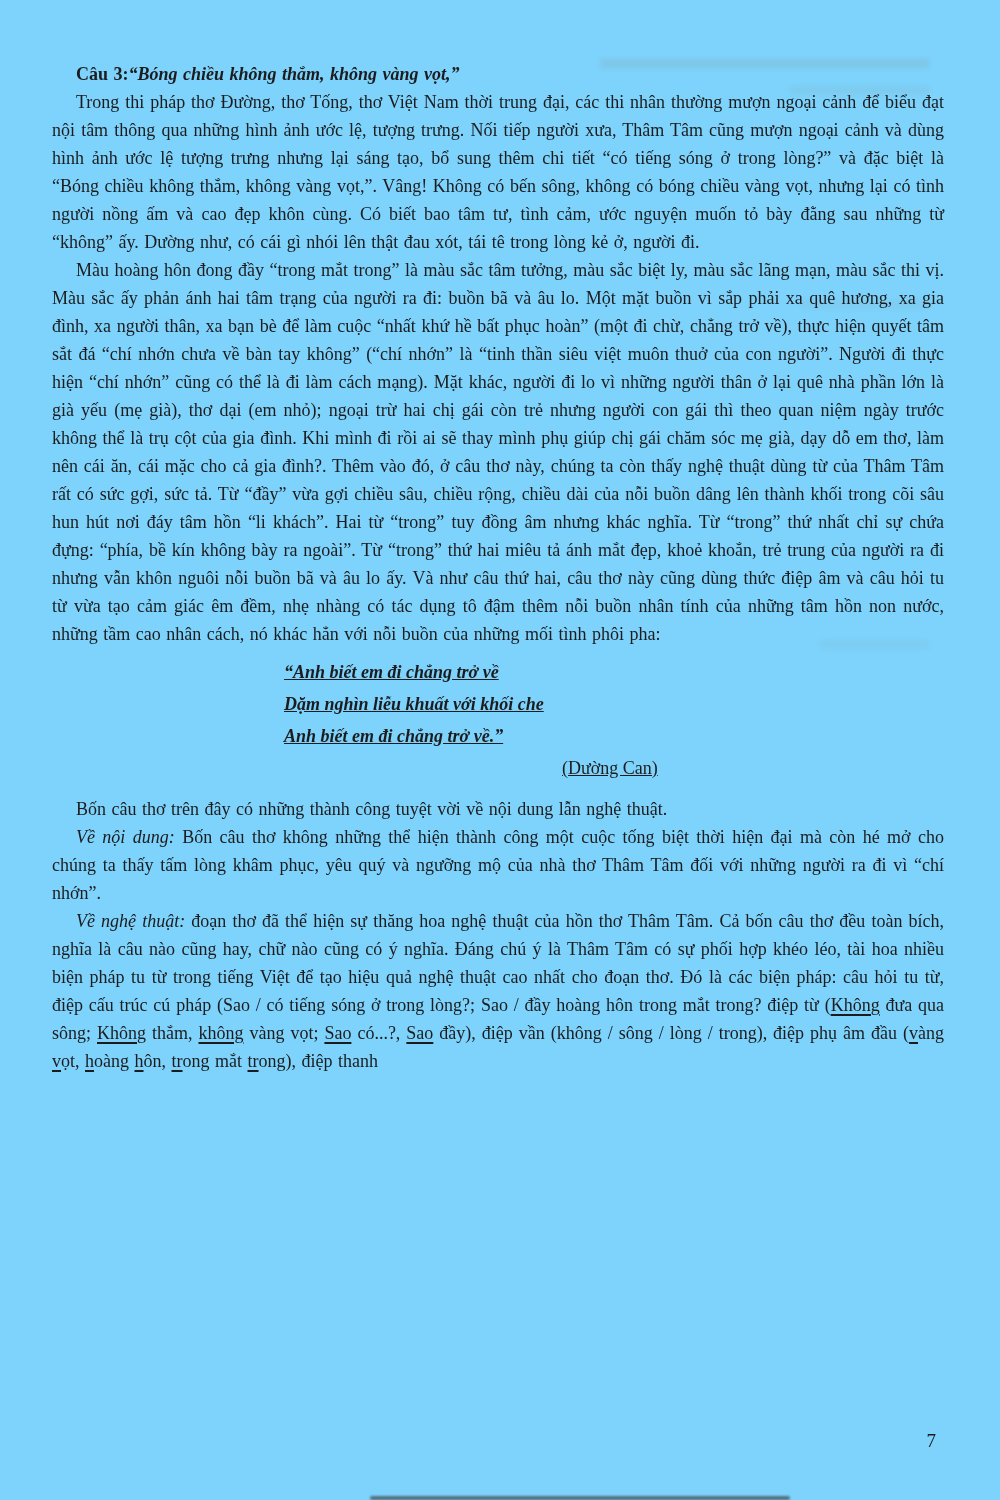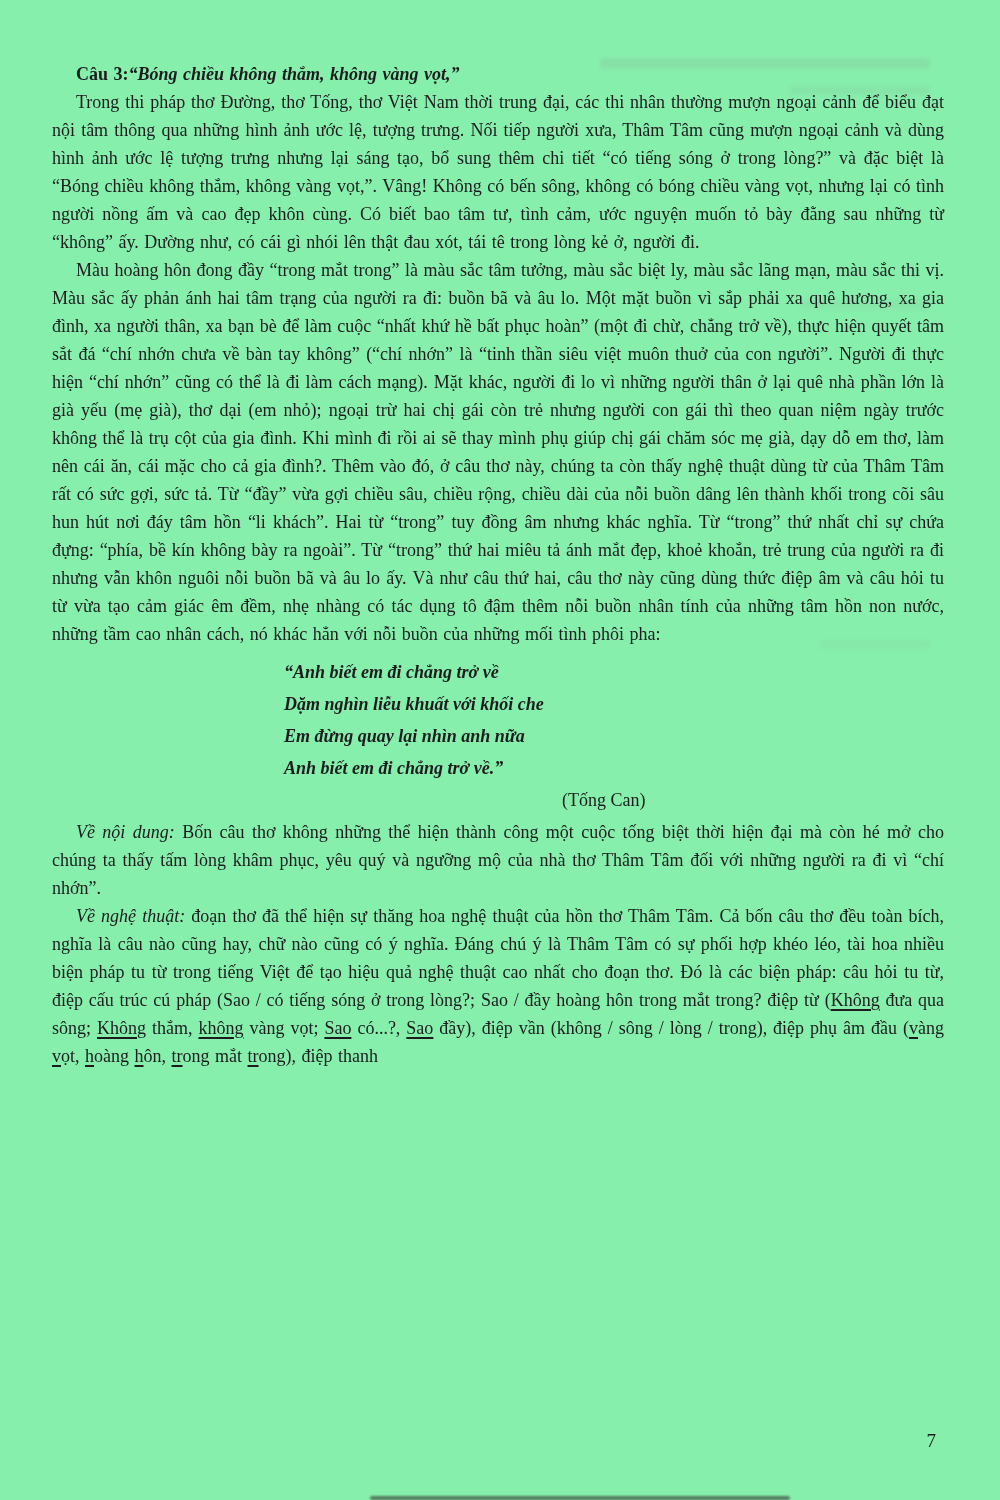--- a/index.html
+++ b/index.html
@@ -1,20 +1,20 @@
 <!DOCTYPE html>
 <html><head>
 <meta charset="utf-8">
 <style>
   * { margin:0; padding:0; box-sizing:border-box; }
   html,body { background:#e8e8e4; }
   .page {
     position:relative;
     width:1000px; height:1500px;
-    background:#86efac;
+    background:#7dd3fc;
     overflow:hidden;
     font-family:"Liberation Serif","DejaVu Serif",serif;
     color:#1c1c1e;
   }
   .content {
     position:absolute;
     left:52px; right:56px; top:54px;
   }
   .para {
     font-size:18px;
@@ -22,23 +22,24 @@
     text-align:justify;
     text-indent:24px;
     word-spacing:1px;
   }
   .head { margin-top:6px; }
   .b  { font-weight:700; }
   .i  { font-style:italic;margin-top:13px; }
   .bi { font-weight:700; font-style:italic; }
   .u  { text-decoration:underline; text-underline-offset:3px; text-decoration-thickness:1.5px; }
   .poem {
-    margin:8px 0 2px 232px;
+    margin:8px 0 11px 232px;
     font-style:italic;
     font-weight:700;
+    text-decoration:underline;
   }
   .poem-line { font-size:18px; line-height:32px; }
   .attribution {
     font-style:normal; font-weight:400;
     font-size:18px; line-height:32px;
     margin-left:278px;
   }
   .hop-head { margin-top:10px; }
   .page-number {
     position:absolute;
@@ -73,26 +74,26 @@
     <p class="para head"><span class="b">Câu 3:</span><span class="bi">“Bóng chiều không thắm, không vàng vọt,”</span></p>
 
     <p class="para">Trong thi pháp thơ Đường, thơ Tống, thơ Việt Nam thời trung đại, các thi nhân thường mượn ngoại cảnh để biểu đạt nội tâm thông qua những hình ảnh ước lệ, tượng trưng. Nối tiếp người xưa, Thâm Tâm cũng mượn ngoại cảnh và dùng hình ảnh ước lệ tượng trưng nhưng lại sáng tạo, bổ sung thêm chi tiết “có tiếng sóng ở trong lòng?” và đặc biệt là “Bóng chiều không thắm, không vàng vọt,”. Vâng! Không có bến sông, không có bóng chiều vàng vọt, nhưng lại có tình người nồng ấm và cao đẹp khôn cùng. Có biết bao tâm tư, tình cảm, ước nguyện muốn tỏ bày đằng sau những từ “không” ấy. Dường như, có cái gì nhói lên thật đau xót, tái tê trong lòng kẻ ở, người đi.</p>
 
 
     <p class="para">Màu hoàng hôn đong đầy “trong mắt trong” là màu sắc tâm tưởng, màu sắc biệt ly, màu sắc lãng mạn, màu sắc thi vị. Màu sắc ấy phản ánh hai tâm trạng của người ra đi: buồn bã và âu lo. Một mặt buồn vì sắp phải xa quê hương, xa gia đình, xa người thân, xa bạn bè để làm cuộc “nhất khứ hề bất phục hoàn” (một đi chừ, chẳng trở về), thực hiện quyết tâm sắt đá “chí nhớn chưa về bàn tay không” (“chí nhớn” là “tinh thần siêu việt muôn thuở của con người”. Người đi thực hiện “chí nhớn” cũng có thể là đi làm cách mạng). Mặt khác, người đi lo vì những người thân ở lại quê nhà phần lớn là già yếu (mẹ già), thơ dại (em nhỏ); ngoại trừ hai chị gái còn trẻ nhưng người con gái thì theo quan niệm ngày trước không thể là trụ cột của gia đình. Khi mình đi rồi ai sẽ thay mình phụ giúp chị gái chăm sóc mẹ già, dạy dỗ em thơ, làm nên cái ăn, cái mặc cho cả gia đình?. Thêm vào đó, ở câu thơ này, chúng ta còn thấy nghệ thuật dùng từ của Thâm Tâm rất có sức gợi, sức tả. Từ “đầy” vừa gợi chiều sâu, chiều rộng, chiều dài của nỗi buồn dâng lên thành khối trong cõi sâu hun hút nơi đáy tâm hồn “li khách”. Hai từ “trong” tuy đồng âm nhưng khác nghĩa. Từ “trong” thứ nhất chỉ sự chứa đựng: “phía, bề kín không bày ra ngoài”. Từ “trong” thứ hai miêu tả ánh mắt đẹp, khoẻ khoắn, trẻ trung của người ra đi nhưng vẫn khôn nguôi nỗi buồn bã và âu lo ấy. Và như câu thứ hai, câu thơ này cũng dùng thức điệp âm và câu hỏi tu từ vừa tạo cảm giác êm đềm, nhẹ nhàng có tác dụng tô đậm thêm nỗi buồn nhân tính của những tâm hồn non nước, những tầm cao nhân cách, nó khác hẳn với nỗi buồn của những mối tình phôi pha:</p>
 
     <div class="poem">
       <div class="poem-line">“Anh biết em đi chẳng trở về</div>
       <div class="poem-line">Dặm nghìn liễu khuất với khối che</div>
-      <div class="poem-line">Em đừng quay lại nhìn anh nữa</div>
       <div class="poem-line">Anh biết em đi chẳng trở về.”</div>
-      <div class="attribution">(Tống Can)</div>
+      <div class="attribution">(Dường Can)</div>
     </div>
 
 
+    <p class="para">Bốn câu thơ trên đây có những thành công tuyệt vời về nội dung lẫn nghệ thuật.</p>
 
     <p class="para"><span class="i">Về nội dung:</span><span> Bốn câu thơ không những thể hiện thành công một cuộc tống biệt thời hiện đại mà còn hé mở cho chúng ta thấy tấm lòng khâm phục, yêu quý và ngưỡng mộ của nhà thơ Thâm Tâm đối với những người ra đi vì “chí nhớn”.</span></p>
 
     <p class="para"><span class="i">Về nghệ thuật:</span><span><span> đoạn thơ đã thể hiện sự thăng hoa nghệ thuật của hồn thơ Thâm Tâm. Cả bốn câu thơ đều toàn bích, nghĩa là câu nào cũng hay, chữ nào cũng có ý nghĩa. Đáng chú ý là Thâm Tâm có sự phối hợp khéo léo, tài hoa nhiều biện pháp tu từ trong tiếng Việt để tạo hiệu quả nghệ thuật cao nhất cho đoạn thơ. Đó là các biện pháp: câu hỏi tu từ, điệp cấu trúc cú pháp (Sao / có tiếng sóng ở trong lòng?; Sao / đầy hoàng hôn trong mắt trong? điệp từ (</span><span class="u">Không</span><span> đưa qua sông; </span><span class="u">Không</span><span> thắm, </span><span class="u">không</span><span> vàng vọt; </span><span class="u">Sao</span><span> có...?, </span><span class="u">Sao</span><span> đầy), điệp vần (không / sông / lòng / trong), điệp phụ âm đầu (</span><span class="u">v</span><span>àng </span><span class="u">v</span><span>ọt, </span><span class="u">h</span><span>oàng </span><span class="u">h</span><span>ôn, </span><span class="u">tr</span><span>ong mắt </span><span class="u">tr</span><span>ong), điệp thanh</span></span></p>
 
   </div>
 
   <div class="page-number">7</div>
 
   <div class="scan-edge"></div>

